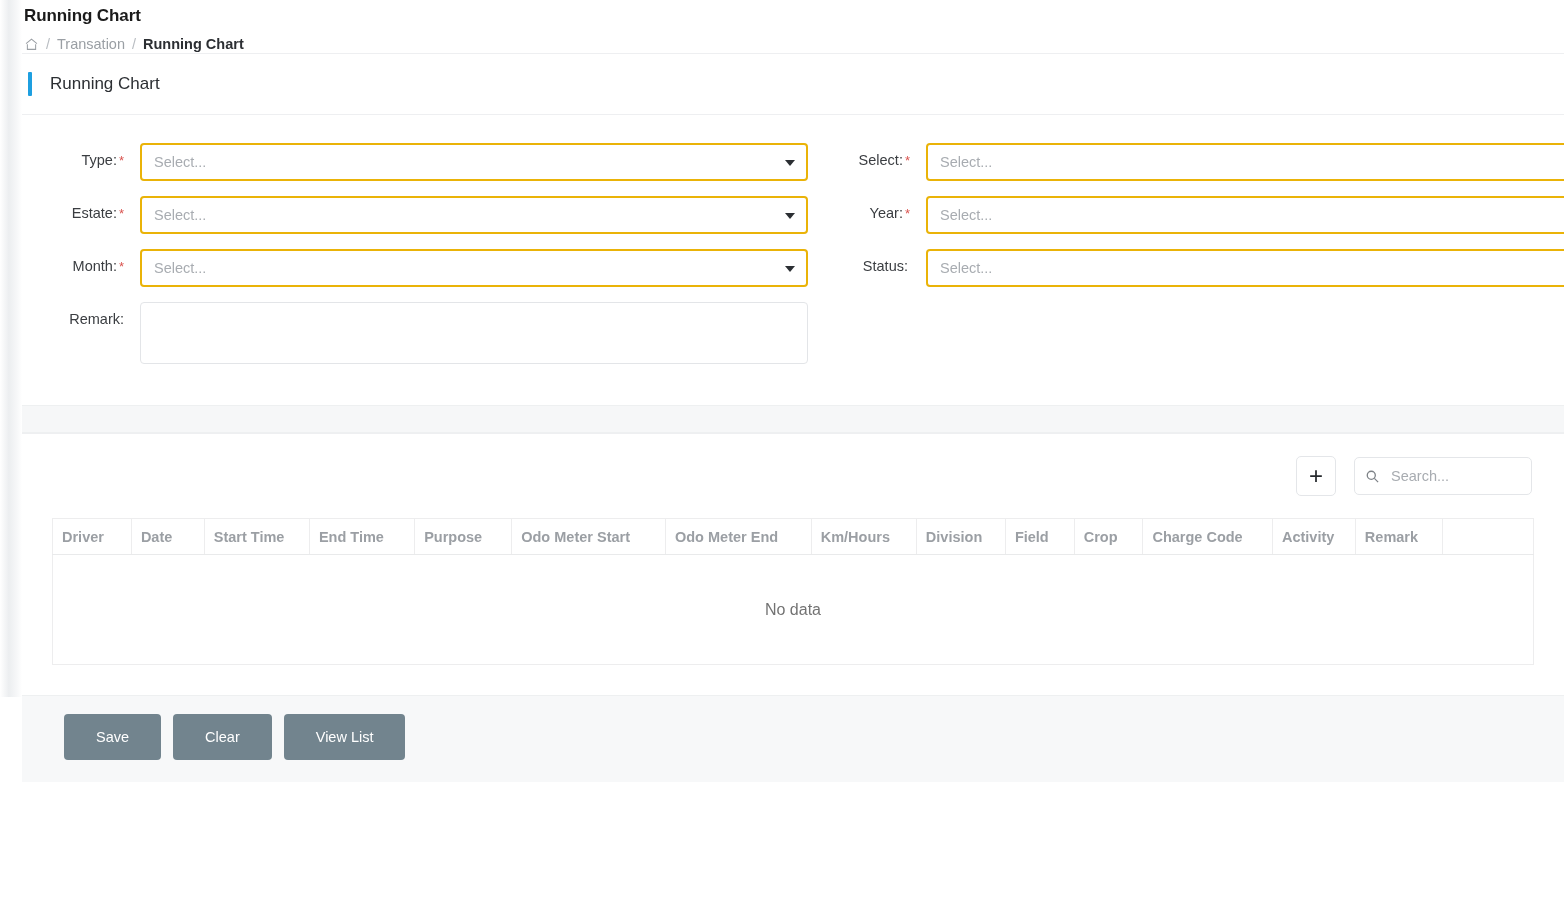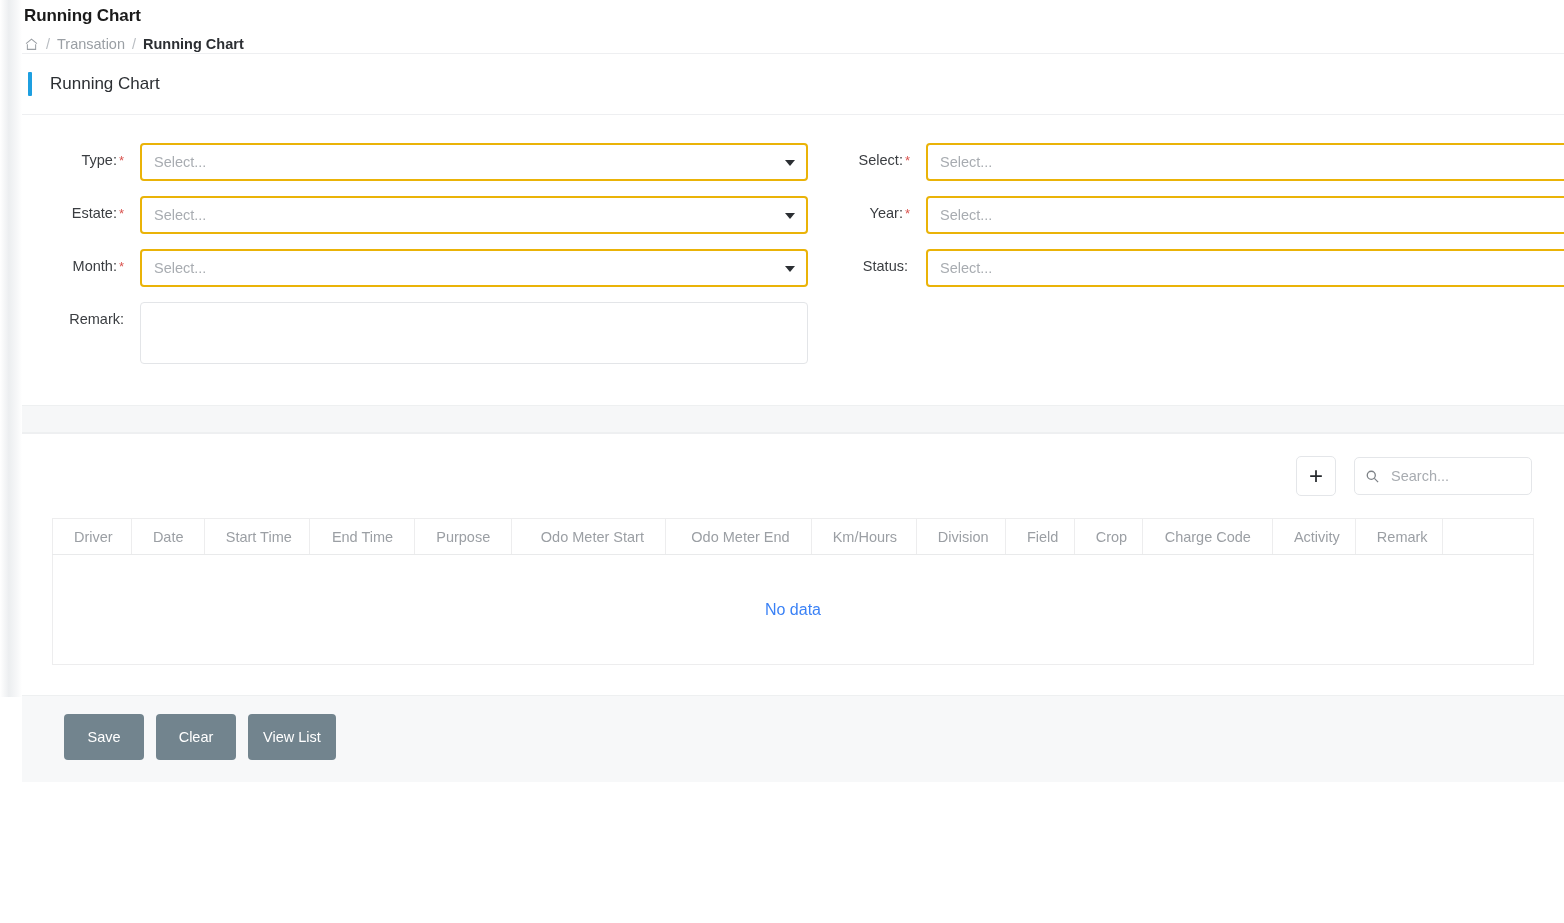--- a/index.html
+++ b/index.html
@@ -180,60 +180,60 @@
   }
   .search-input::placeholder { color: #a8acb1; }
 
   table.grid {
     width: 100%;
     border-collapse: collapse;
     table-layout: fixed;
     border: 1px solid #ededee;
   }
   table.grid th {
-    font-weight: 400;
+    font-weight: 700;
     font-size: 14.5px;
     color: #9b9fa4;
-    text-align: right;
-    padding: 8px 21px;
+    text-align: left;
+    padding: 8px 9px;
     height: 36px;
     border-right: 1px solid #ededee;
     border-bottom: 1px solid #e9eaeb;
     background: #ffffff;
     white-space: nowrap;
     overflow: hidden;
   }
   table.grid th:last-child { border-right: none; }
   table.grid td.nodata {
     height: 110px;
     text-align: center;
     vertical-align: middle;
     font-size: 16px;
-    color: #3b82f6;
+    color: #737373;
     background: #ffffff;
     margin-left: 36px;
   }
 
   
   .footer {
     background: #f7f8f9;
     margin-left: 22px;
     border-top: 1px solid #eef0f1;
     padding: 18px 0 22px 42px;
     display: flex;
     gap: 12px;
   }
   .action-btn {
     background: #72848e;
     color: #ffffff;
     border: none;
     border-radius: 4px;
     font-family: "Liberation Sans", sans-serif;
     font-size: 14.5px;
-    padding: 0 15px;
+    padding: 0 32px;
     height: 46px;
     min-width: 80px;
     cursor: pointer;
   }
 </style>
 </head>
 <body>
 
 <div class="page">
   <div class="left-edge"></div>

